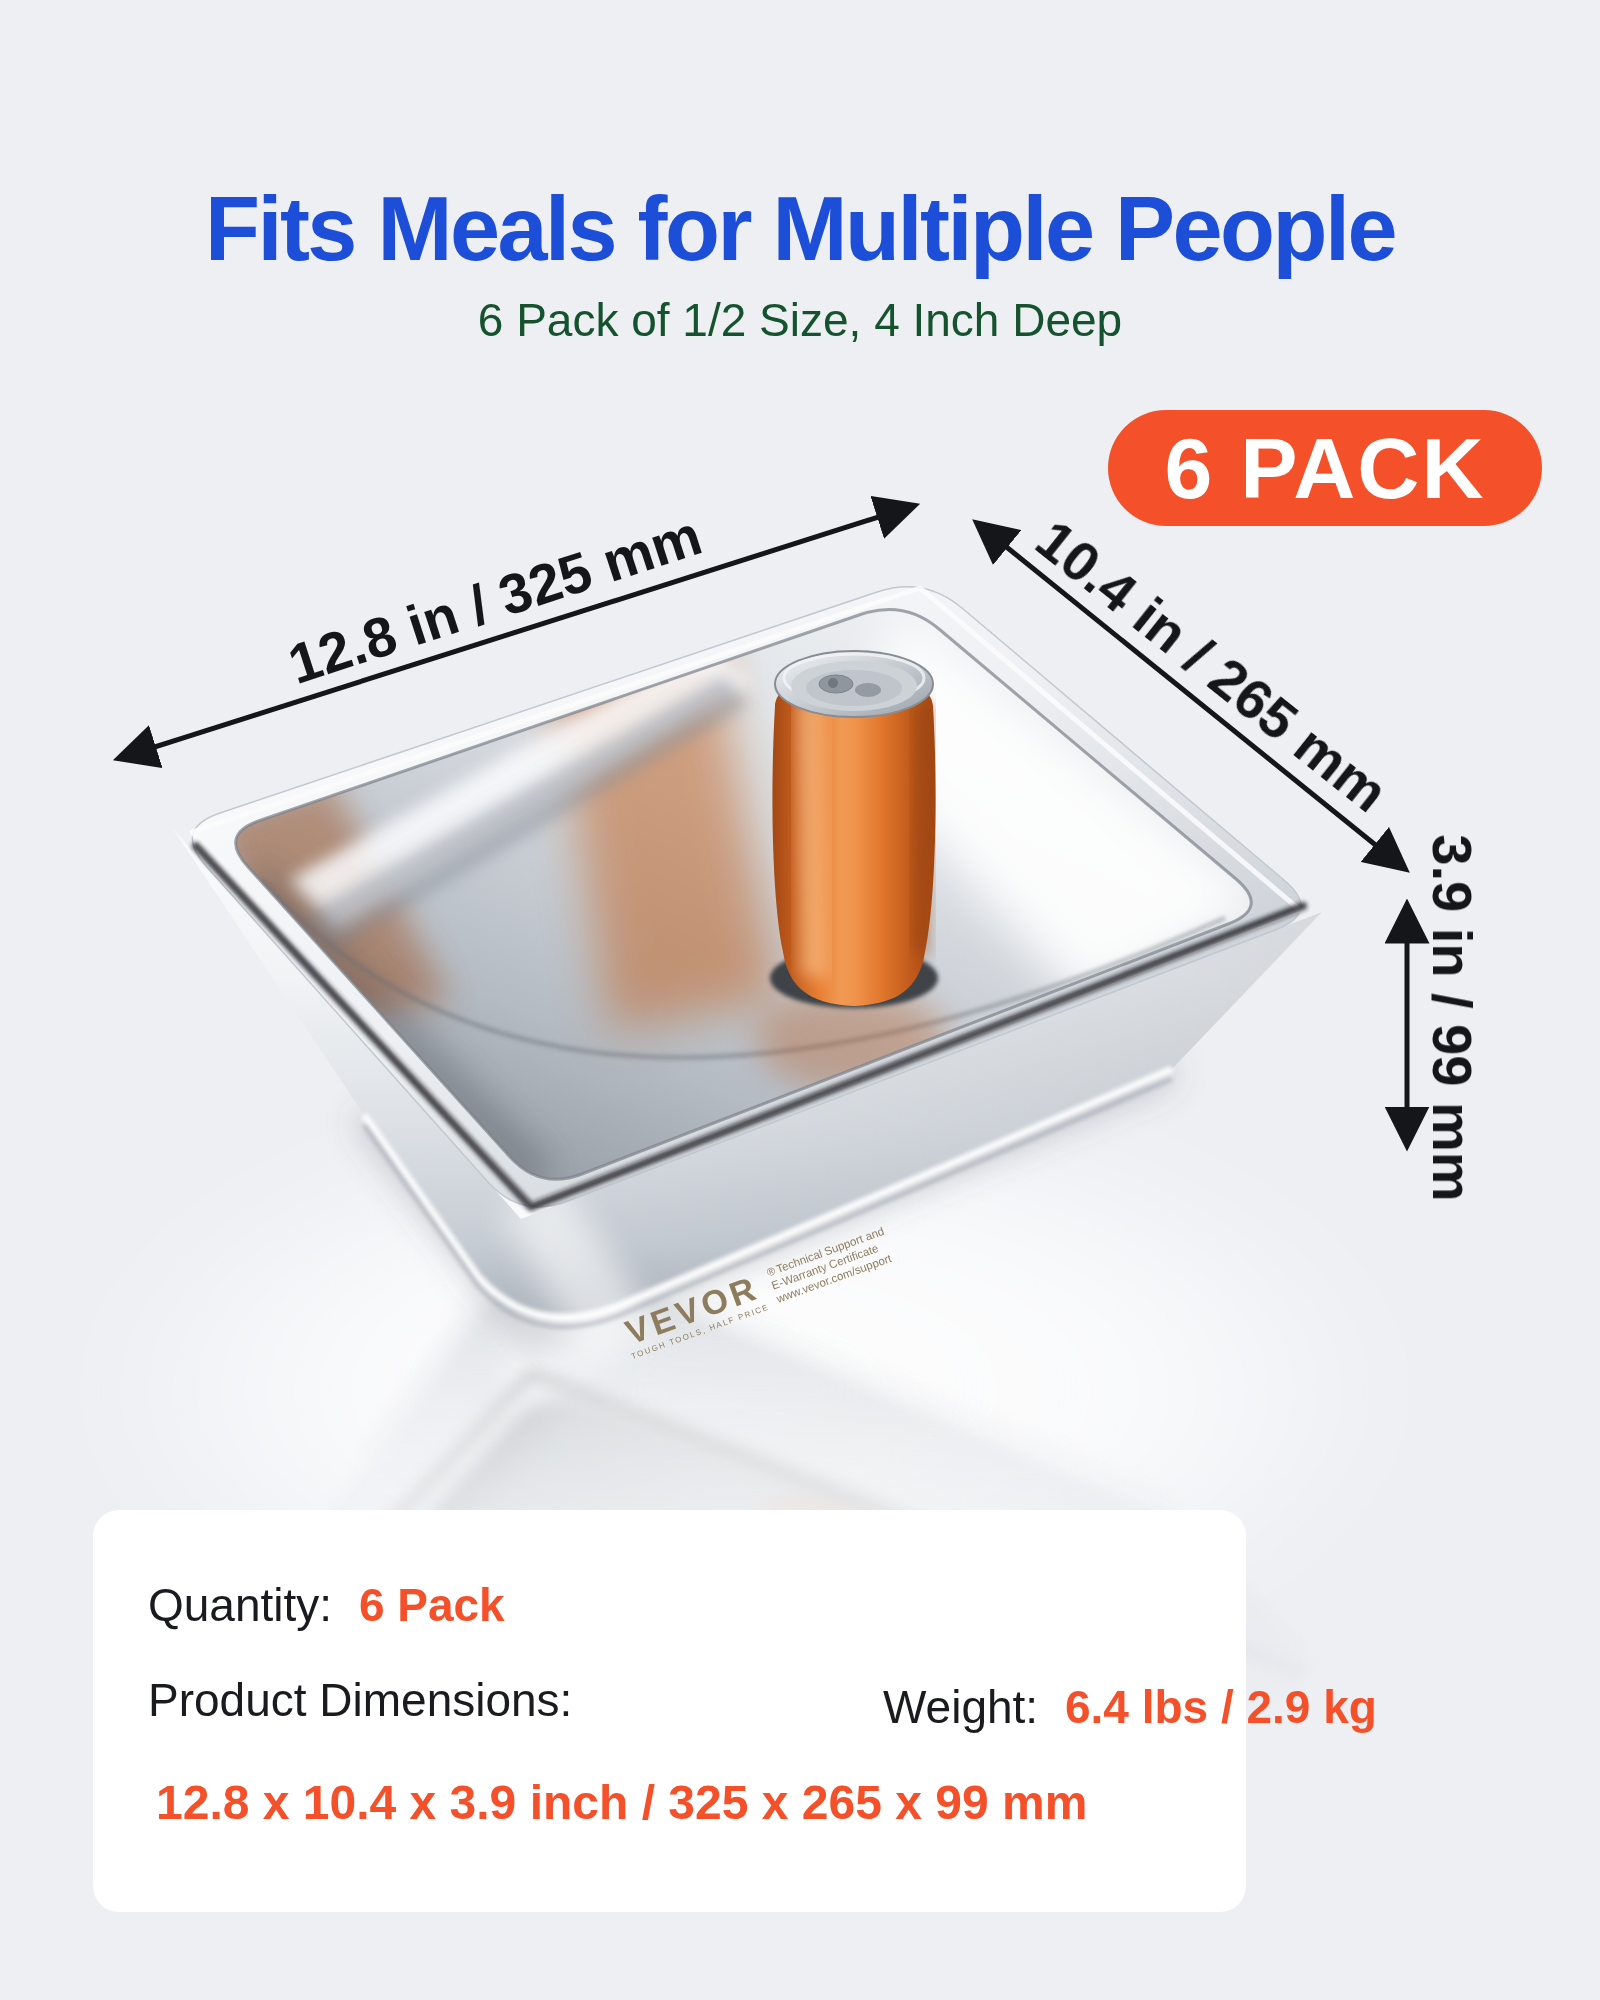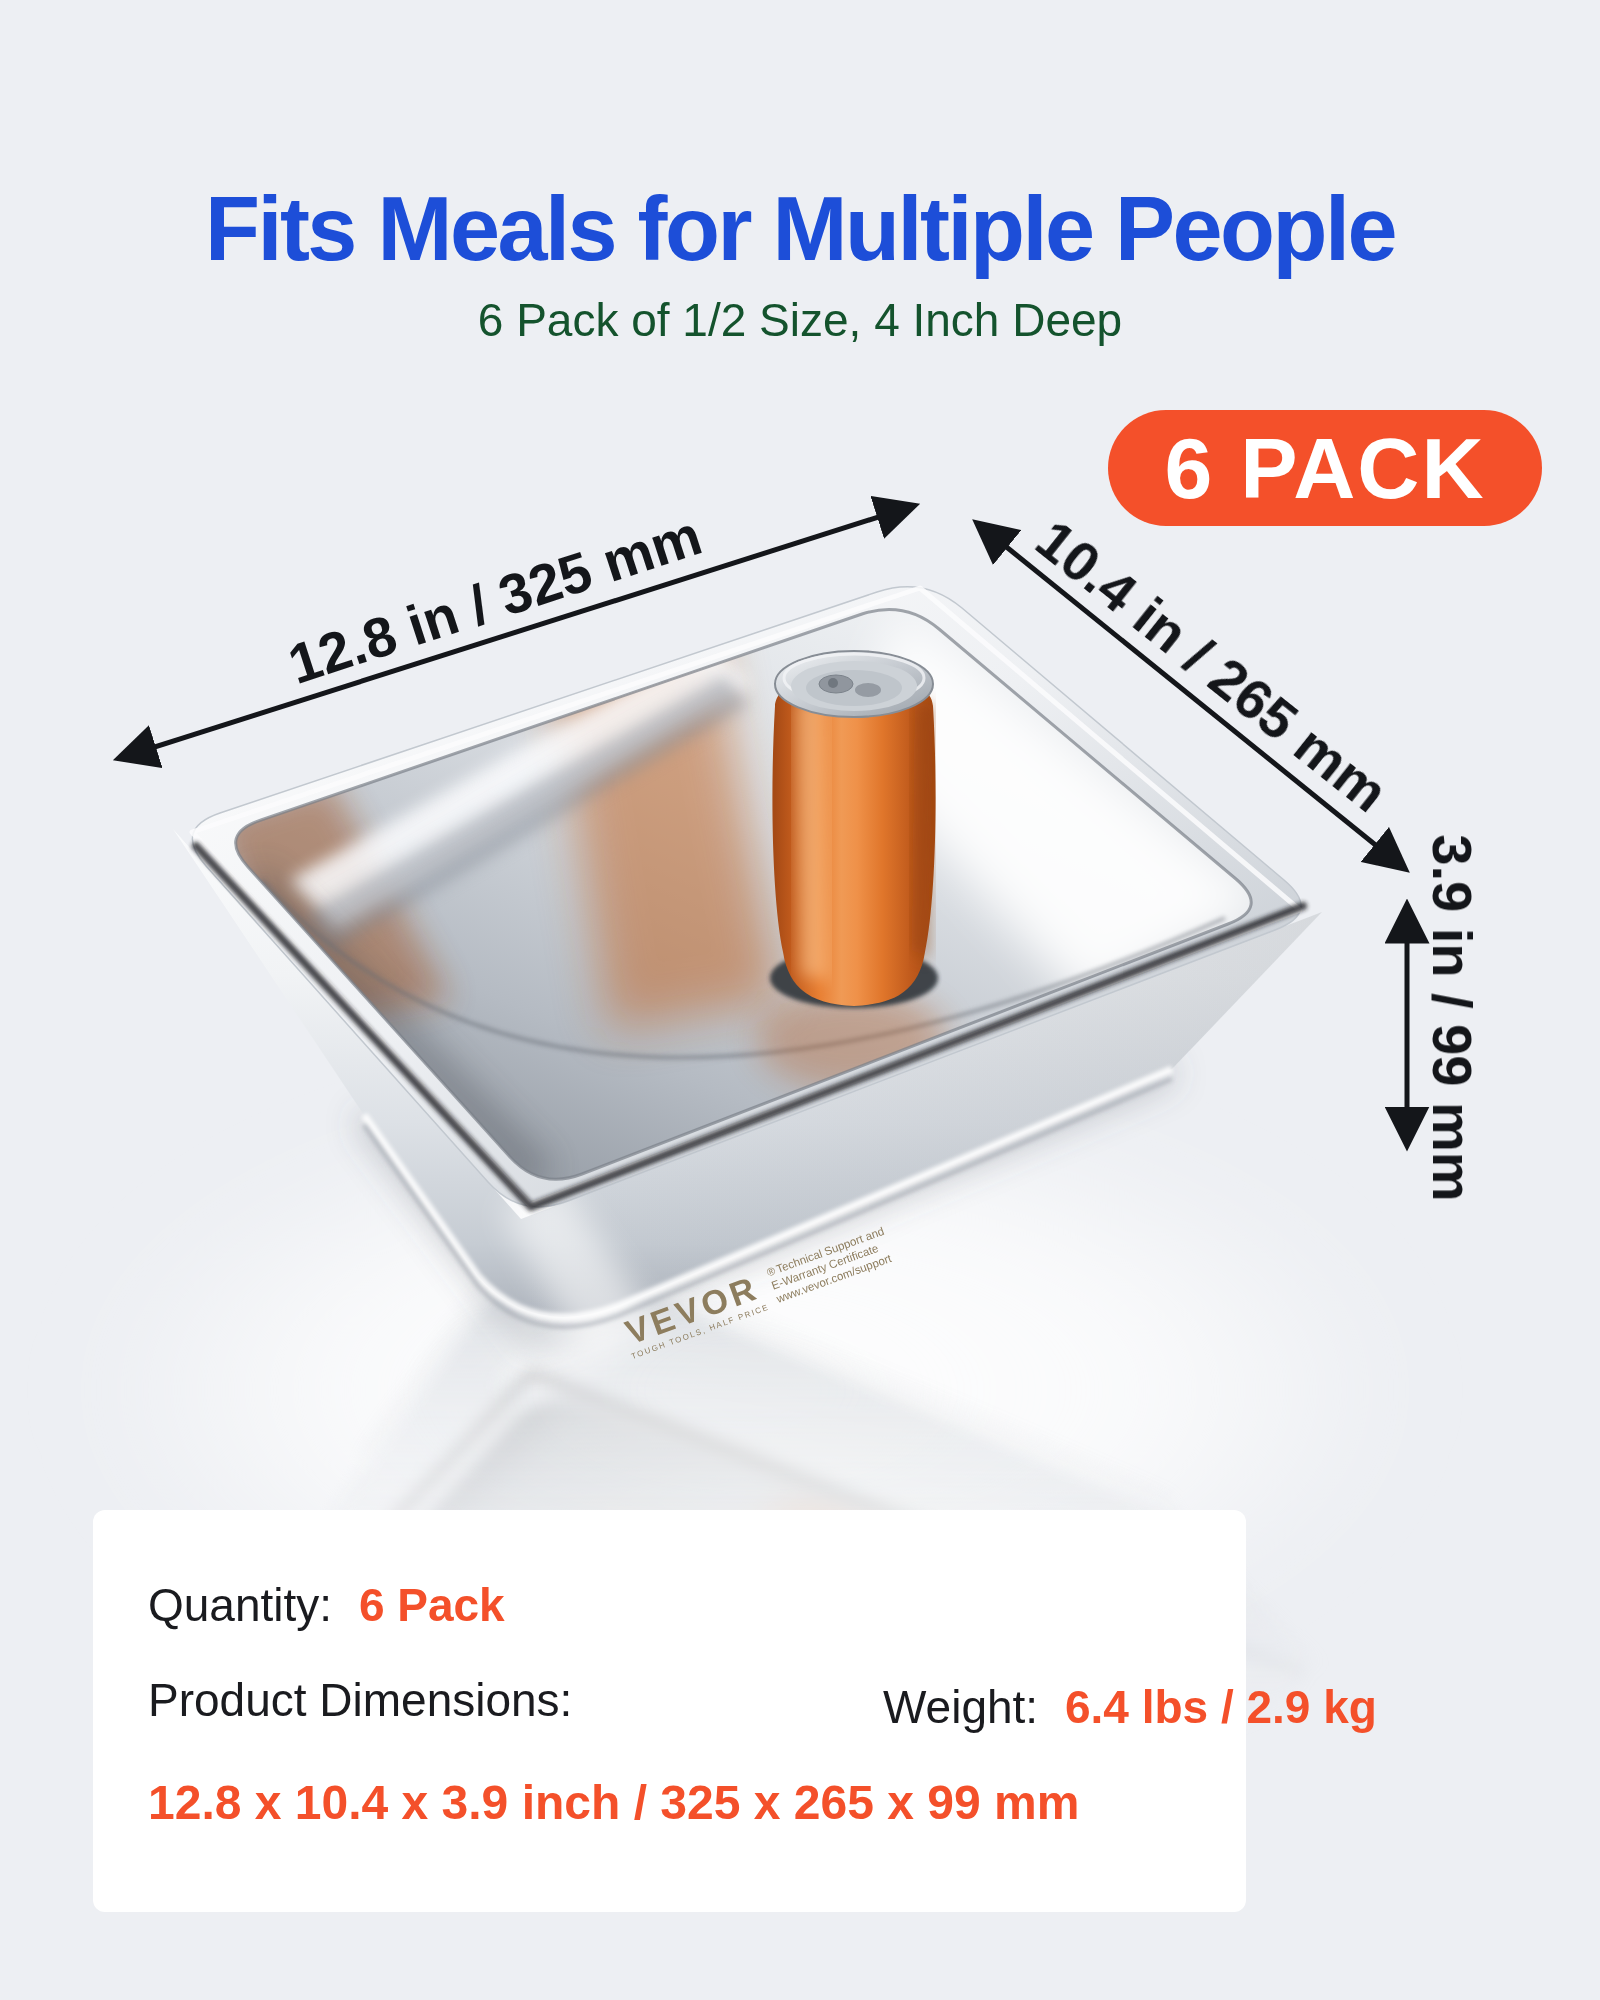--- a/index.html
+++ b/index.html
@@ -17,28 +17,28 @@
     line-height:1;z-index:2;transform:translate(-50%,-50%) rotate(var(--r));}
   .brand{position:absolute;left:757px;top:1292px;z-index:2;transform:translate(-50%,-50%) rotate(-20deg);
     display:flex;align-items:flex-start;gap:10px;color:#8d7d5e;white-space:nowrap;}
   .brand .wordmark{display:flex;flex-direction:column;align-items:center;}
   .brand .name{font-size:34px;font-weight:700;letter-spacing:4px;line-height:1;}
   .brand .tagline{font-size:8px;letter-spacing:1.6px;margin-top:3px;line-height:1;}
   .brand .note{font-size:11.5px;line-height:1.2;display:flex;flex-direction:column;margin-top:2px;}
   .brand .reg{font-size:11px;vertical-align:super;}
   .brand .noteline1{display:flex;align-items:flex-start;gap:2px;}
   .spec-card{position:absolute;left:93px;top:1510px;width:1153px;height:402px;background:#ffffff;
-    border-radius:12px;z-index:3;}
+    border-radius:26px;z-index:3;}
   .spec-row{position:absolute;font-size:46px;line-height:52px;white-space:nowrap;}
   .spec-row .lbl{color:#1a1b1f;font-weight:500;}
   .spec-row .val{color:#f4502a;font-weight:700;margin-left:14px;}
   .r1l{left:55px;top:69px;} .r1r{left:790px;top:69px;}
   .r2l{left:55px;top:164px;} .r2r{left:790px;top:164px;margin-top:7px;}
   .r3{left:55px;top:267px;font-size:48px;}
-  .r3 .val{margin-left:0;}
+  .r3 .val{margin-left:8px;}
 </style>
 </head>
 <body>
 
 <div class="stage">
 
   <svg class="scene" viewBox="0 0 1600 2000">
     <defs>
       <linearGradient id="rimGrad" x1="0" y1="0" x2="1" y2="1">
         <stop offset="0" stop-color="#ffffff"></stop>

